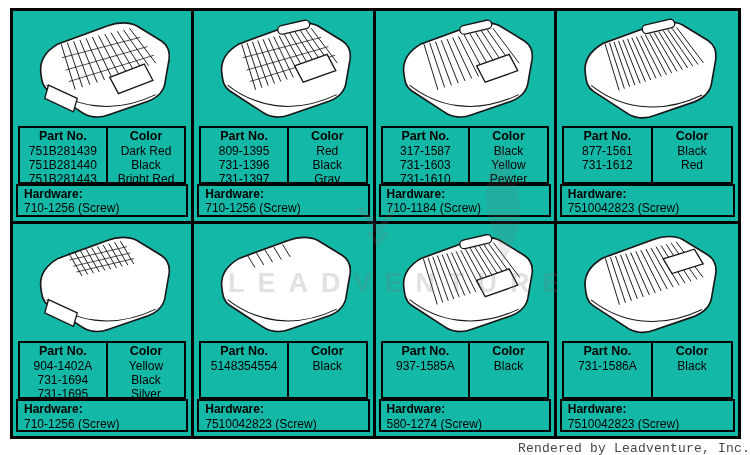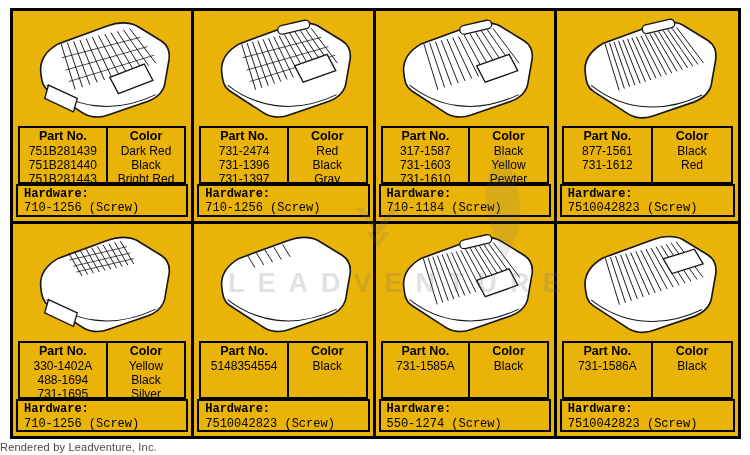--- a/index.html
+++ b/index.html
@@ -21,21 +21,21 @@
     grid-template-columns: repeat(4, 1fr);
     grid-template-rows: 1fr 1fr;
   }
   .cell {
     border-right: 3px solid #000;
     border-bottom: 3px solid #000;
     display: flex;
     flex-direction: column;
     padding: 3px 3px 4px 3px;
     min-width: 0;
-    background: #eab308;
+    background: #14b8a6;
   }
   .cell:nth-child(4n) { border-right: none; }
   .cell:nth-child(n+5) { border-bottom: none; }
   .drawing {
     flex: 1 1 auto;
     position: relative;
     overflow: hidden;
   }
   .drawing svg { width: 100%; height: 100%; display: block; }
   .parts-table {
@@ -58,21 +58,20 @@
   }
   .td { height: 14px; white-space: nowrap; }
   .hardware {
     flex: 0 0 33px;
     border: 2px solid #000;
     padding: 1px 6px 0 6px;
     font-size: 12px;
     line-height: 14.5px;
     text-align: left;
     overflow: hidden;
-    font-family: Liberation Mono, monospace;
   }
   .hw-label { font-weight: bold; }
   .watermark-layer {
     position: absolute;
     left: 0; top: 0; right: 0; bottom: 0;
     pointer-events: none;
     z-index: 5;
     padding-left: 8px;
   }
   .watermark-text {
@@ -97,24 +96,25 @@
     left: 478px;
     top: 140px;
     width: 48px;
     height: 130px;
     opacity: 0.14;
   }
   .footer-credit {
     position: absolute;
     left: 0; right: 0;
     top: 441px;
-    text-align: left;
-    font-size: 11px;
+    text-align: right;
+    font-size: 13px;
     color: #474747;
     letter-spacing: 0.2px;
+    font-family: Liberation Mono, monospace;
   }
 </style>
 </head>
 <body>
 
 <div class="sheet">
 
   <div class="cell">
     <div class="drawing">
         <svg viewBox="0 0 180 112" preserveAspectRatio="xMidYMid meet">
@@ -181,21 +181,21 @@
           <line x1="47.92" y1="43.44" x2="129.84" y2="22.080000000000002" stroke="#161616" stroke-width="0.8"></line>
           <line x1="51.7" y1="56.400000000000006" x2="137.4" y2="31.8" stroke="#161616" stroke-width="0.8"></line>
           <line x1="55.2" y1="68.4" x2="144.4" y2="40.8" stroke="#161616" stroke-width="0.8"></line>
           <polygon points="102,52 136,40 145,57 111,69" fill="#fff" stroke="#161616" stroke-width="1.4"></polygon>
           <rect x="84" y="7" width="34" height="9" rx="4.5" fill="#fff" stroke="#161616" stroke-width="1.4" transform="rotate(-13 101 11)"></rect>
         </svg>
       </div>
     <div class="parts-table">
       <div class="pcol">
         <div class="th">Part No.</div>
-        <div class="td">731-2474</div>
+        <div class="td">809-1395</div>
         <div class="td">731-1396</div>
         <div class="td">731-1397</div>
       </div>
       <div class="ccol">
         <div class="th">Color</div>
         <div class="td">Red</div>
         <div class="td">Black</div>
         <div class="td">Gray</div>
       </div>
     </div>
@@ -309,22 +309,22 @@
           <line x1="109" y1="10.700000000000001" x2="123" y2="34.7" stroke="#161616" stroke-width="1"></line>
           <line x1="55.92" y1="30.72" x2="115.92" y2="16.72" stroke="#161616" stroke-width="0.8"></line>
           <line x1="59.7" y1="37.2" x2="119.7" y2="23.200000000000003" stroke="#161616" stroke-width="0.8"></line>
           <line x1="63.2" y1="43.2" x2="123.2" y2="29.200000000000003" stroke="#161616" stroke-width="0.8"></line>
           <polygon points="34,72 64,86 60,100 30,86" fill="#fff" stroke="#161616" stroke-width="1.4"></polygon>
         </svg>
       </div>
     <div class="parts-table">
       <div class="pcol">
         <div class="th">Part No.</div>
-        <div class="td">330-1402A</div>
-        <div class="td">488-1694</div>
+        <div class="td">904-1402A</div>
+        <div class="td">731-1694</div>
         <div class="td">731-1695</div>
       </div>
       <div class="ccol">
         <div class="th">Color</div>
         <div class="td">Yellow</div>
         <div class="td">Black</div>
         <div class="td">Silver</div>
       </div>
     </div>
     <div class="hardware">
@@ -386,34 +386,34 @@
           <line x1="109.8125" y1="14.8125" x2="135.625" y2="52.6875" stroke="#161616" stroke-width="1"></line>
           <line x1="114.6875" y1="13.6875" x2="141.375" y2="50.8125" stroke="#161616" stroke-width="1"></line>
           <line x1="119.5625" y1="12.5625" x2="147.125" y2="48.9375" stroke="#161616" stroke-width="1"></line>
           <polygon points="102,52 136,40 145,57 111,69" fill="#fff" stroke="#161616" stroke-width="1.4"></polygon>
           <rect x="84" y="7" width="34" height="9" rx="4.5" fill="#fff" stroke="#161616" stroke-width="1.4" transform="rotate(-13 101 11)"></rect>
         </svg>
       </div>
     <div class="parts-table">
       <div class="pcol">
         <div class="th">Part No.</div>
-        <div class="td">731-1585A</div>
-        <div class="td"></div>
-        <div class="td"></div>
-      </div>
-      <div class="ccol">
-        <div class="th">Color</div>
-        <div class="td">Black</div>
-        <div class="td"></div>
-        <div class="td"></div>
-      </div>
-    </div>
-    <div class="hardware">
-      <div class="hw-label">Hardware:</div>
-      <div class="hw-value">550-1274 (Screw)</div>
+        <div class="td">937-1585A</div>
+        <div class="td"></div>
+        <div class="td"></div>
+      </div>
+      <div class="ccol">
+        <div class="th">Color</div>
+        <div class="td">Black</div>
+        <div class="td"></div>
+        <div class="td"></div>
+      </div>
+    </div>
+    <div class="hardware">
+      <div class="hw-label">Hardware:</div>
+      <div class="hw-value">580-1274 (Screw)</div>
     </div>
   </div>
 
   <div class="cell">
     <div class="drawing">
         <svg viewBox="0 0 180 112" preserveAspectRatio="xMidYMid meet">
           <path d="M26 60 C24 46 32 36 44 29 L96 10 C106 6 118 6 126 10 L152 26 C158 30 161 37 160 45 L156 68 C155 78 148 85 138 89 L97 103 C87 107 76 106 68 100 L34 78 C28 74 27 68 26 60 Z" fill="#fff" stroke="#161616" stroke-width="1.7"></path>
           <path d="M32 72 C60 94 100 104 146 82" fill="none" stroke="#161616" stroke-width="1.1"></path>
           <line x1="46.6" y1="29.4" x2="61.06666666666666" y2="77" stroke="#161616" stroke-width="1"></line>
           <line x1="51.8" y1="28.2" x2="67.2" y2="75" stroke="#161616" stroke-width="1"></line>

